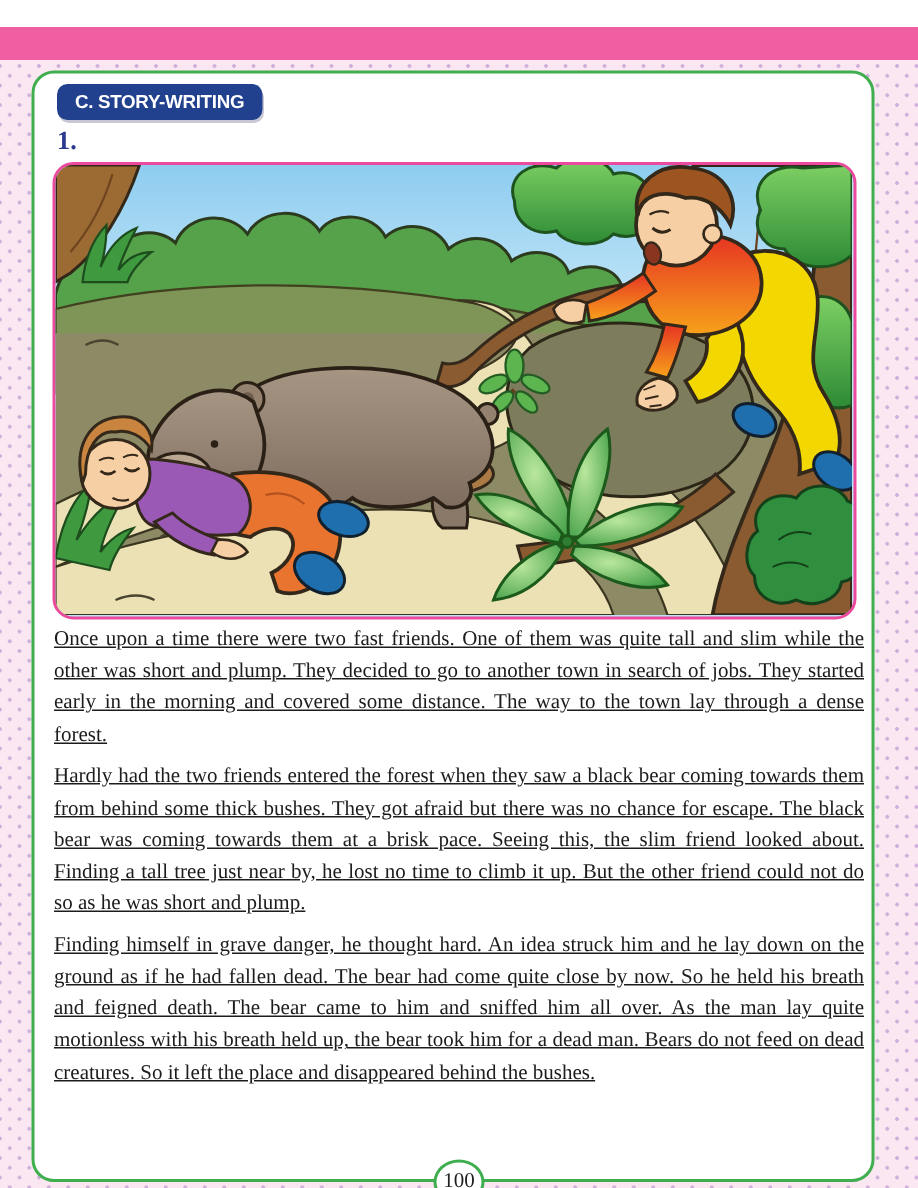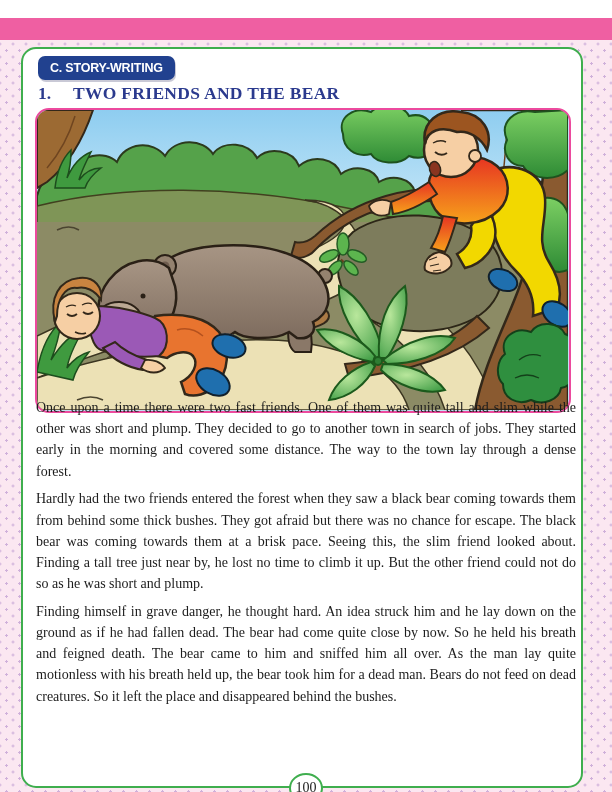--- a/index.html
+++ b/index.html
@@ -41,23 +41,24 @@
   }
   .story-num{width:35px;}
   .story-title{letter-spacing:.3px;}
   .illustration{
     position:absolute;left:12px;top:59px;width:536px;height:305px;
     border:2.5px solid var(--illustration-border,#ec4a9e);border-radius:14px;
     overflow:hidden;background:#bfe3f2;
   }
   .illustration svg{display:block;width:531px;height:300px;}
   .story-text{
-    position:absolute;left:13px;top:348px;width:540px;
+    position:absolute;left:13px;top:367px;width:540px;
     font-size:14px;line-height:21.2px;color:var(--body-text,#1c1c1c);
     text-align:justify;
+    text-decoration:underline;
   }
   .story-text p{margin:0 0 6.5px 0;}
   .page-number{
     position:absolute;left:289px;top:755px;width:34px;height:30px;z-index:3;
     background:#ffffff;border:2px solid var(--page-number-ring,#3fae4e);border-radius:50%;
     display:flex;align-items:center;justify-content:center;
     font-size:14px;color:#222;
   }
 </style>
 </head>
@@ -67,21 +68,20 @@
   <div class="top-band"></div>
 
   <div class="content-frame">
 
     <div class="badge">
       <span>C. STORY-WRITING</span>
     </div>
 
     <div class="title-row">
       <span class="story-num">1.</span>
-      <span class="story-title">TWO FRIENDS AND THE BEAR</span>
     </div>
 
     <div class="illustration">
       <svg viewBox="0 0 531 300" preserveAspectRatio="none">
         <defs>
           <linearGradient id="skyG" x1="0" y1="0" x2="0" y2="1">
             <stop offset="0" stop-color="#8ecdf0"></stop>
               <stop offset="1" stop-color="#e3f4fc"></stop>
           </linearGradient>
           <linearGradient id="shirtG" x1="0" y1="0" x2="0" y2="1">

